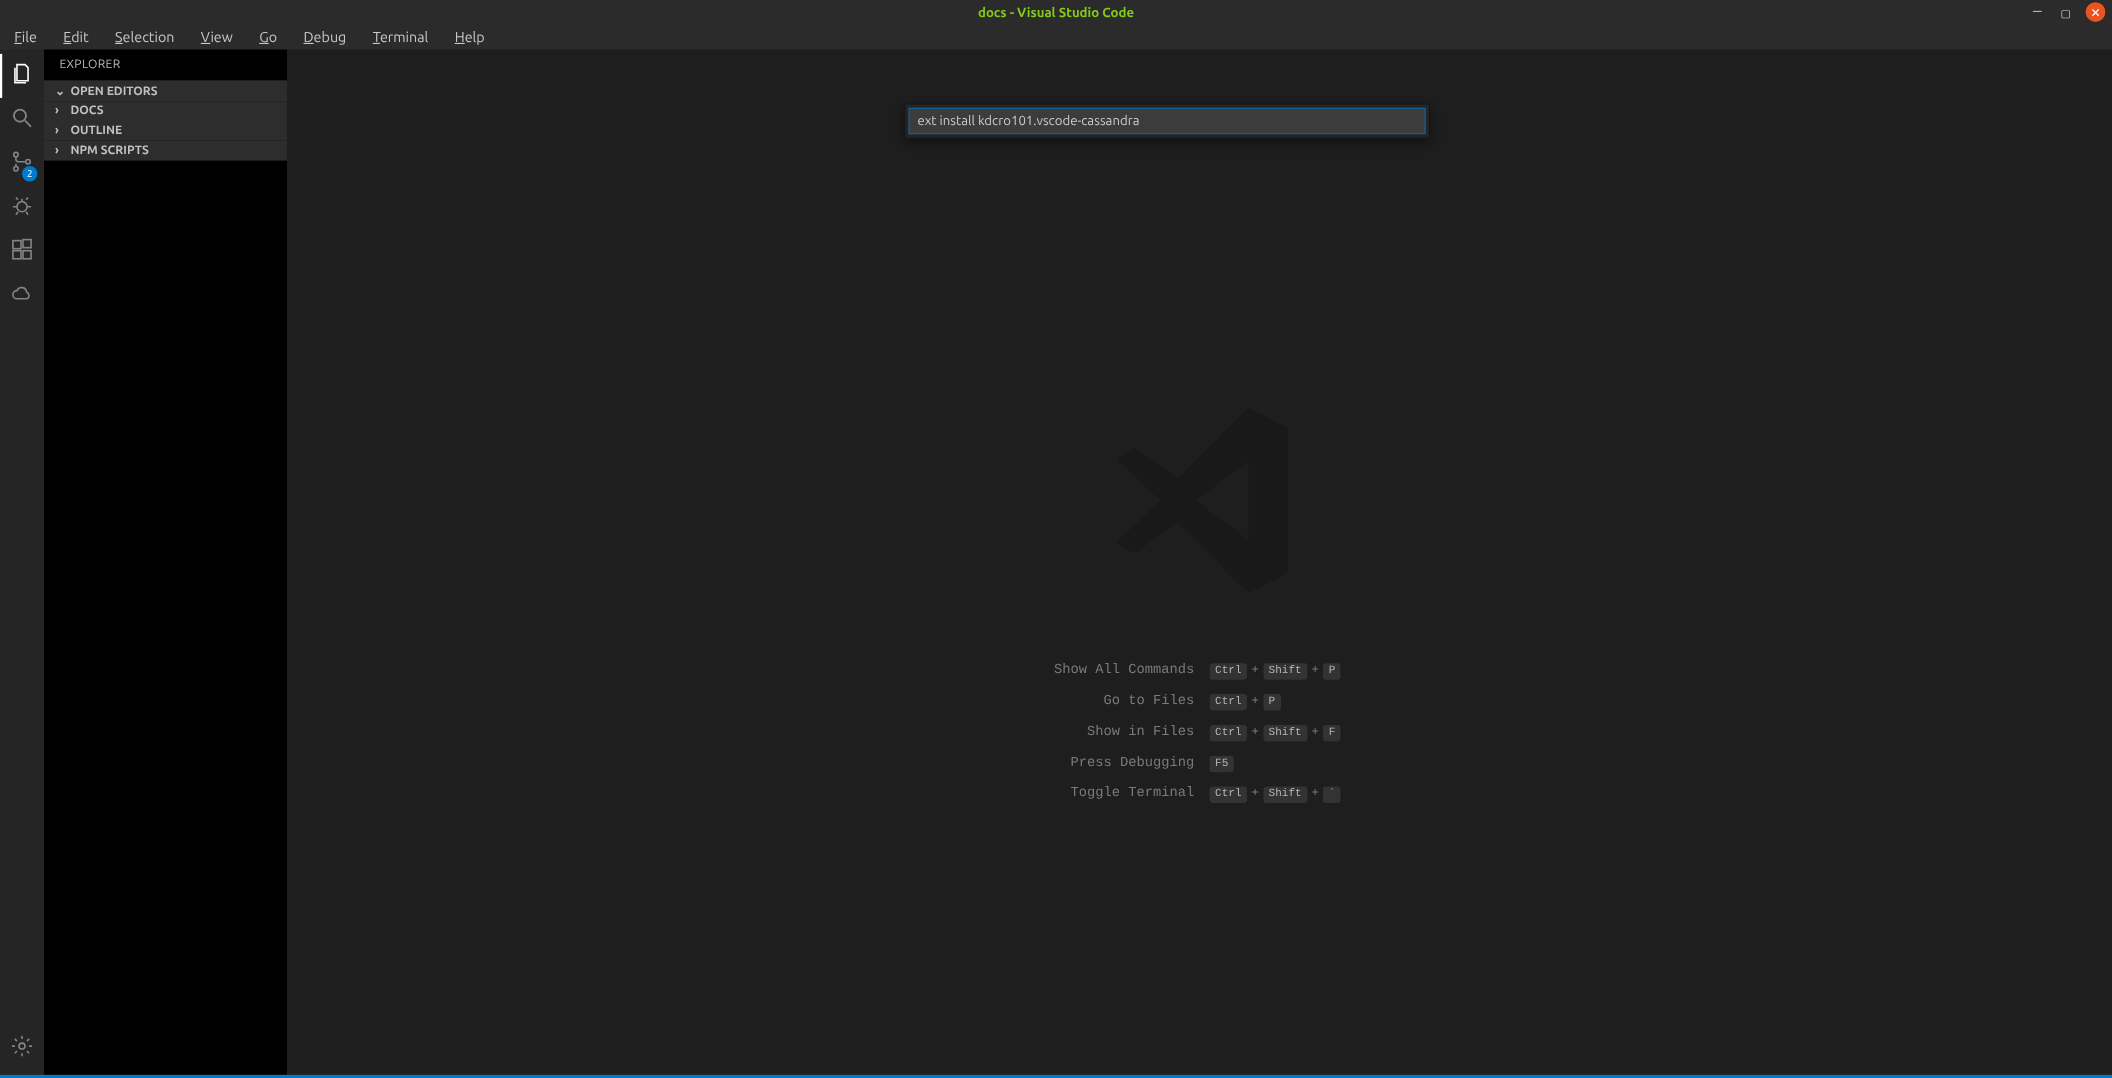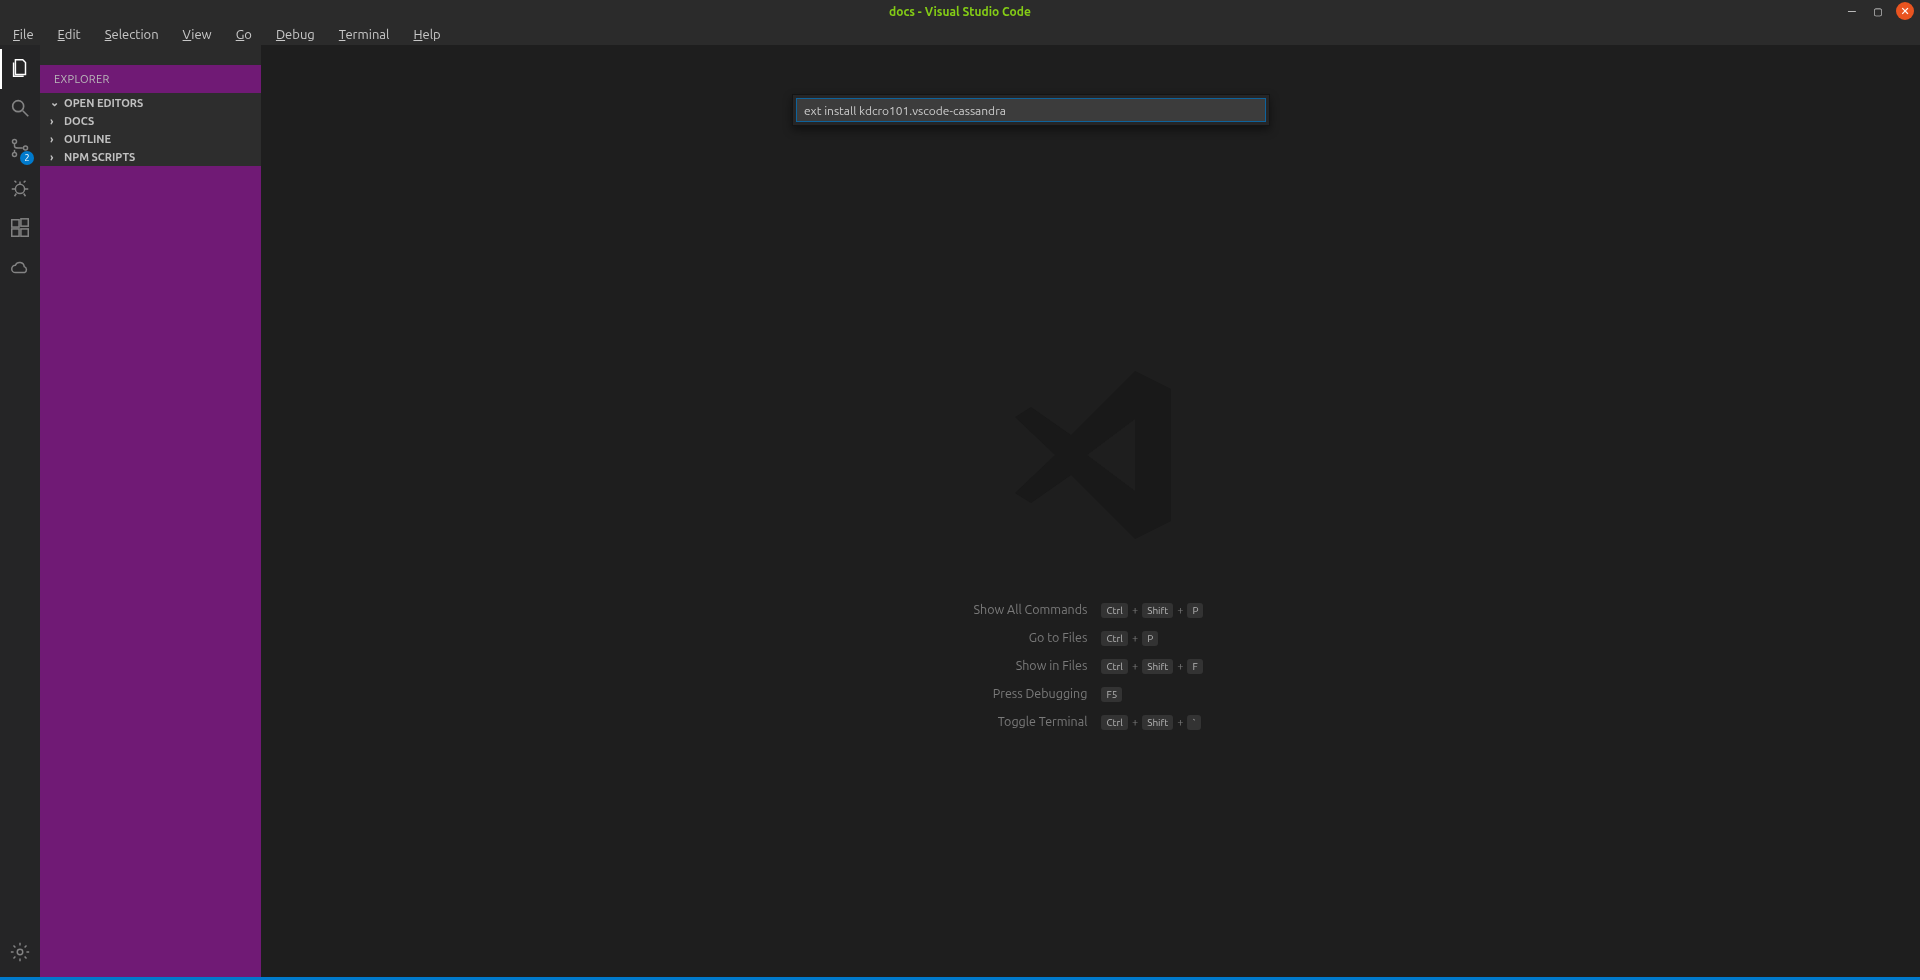--- a/index.html
+++ b/index.html
@@ -20,38 +20,38 @@
   .workbench { display: flex; height: calc(100% - 22px - 23px - 3px); }
 
   .activitybar { width: 40px; background: #252526; display: flex; flex-direction: column; justify-content: space-between; padding: 4px 0; }
   .activitybar .top, .activitybar .bottom { display: flex; flex-direction: column; align-items: center; gap: 0; }
   .ab-item { width: 40px; height: 40px; display: flex; align-items: center; justify-content: center; position: relative; color: #848484; }
   .ab-item.active { color: #ffffff; }
   .ab-item.active::before { content: ""; position: absolute; left: 0; top: 0; bottom: 0; width: 2px; background: #fff; }
   .ab-item svg { width: 22px; height: 22px; fill: currentColor; stroke: currentColor; }
   .ab-badge { position: absolute; left: 20px; top: 22px; min-width: 14px; height: 14px; border-radius: 7px; background: #007acc; color: #fff; font-size: 9px; display: flex; align-items: center; justify-content: center; padding: 0 3px; }
 
-  .sidebar { width: 221px; background: #701a75; color: #ccc; display: flex; flex-direction: column; margin-top: 20px; }
+  .sidebar { width: 221px; background: #000000; color: #ccc; display: flex; flex-direction: column; }
   .sidebar .panel-title { font-size: 11px; padding: 8px 14px; color: #bbbbbb; letter-spacing: 0.3px; }
   .tree-section { font-size: 11px; font-weight: 700; color: #c1c1c1; padding: 3px 8px 3px 10px; display: flex; align-items: center; gap: 4px; cursor: default; text-transform: uppercase; }
   .tree-section.shade { background: #2d2d2d; }
   .chev { width: 10px; display: inline-block; color: #c1c1c1; }
 
   .editor { flex: 1; background: #1e1e1e; position: relative; }
   .watermark { position: absolute; left: 50%; top: 44%; transform: translate(-50%, -50%); width: 200px; height: 200px; opacity: 1; }
   .watermark svg { width: 100%; height: 100%; }
 
   .welcome-keys { position: absolute; left: 50%; top: 59%; transform: translateX(-50%); display: table; color: #7a7a7a; font-size: 12.5px; }
-  .wk-row { display: table-row; }
+  .wk-row { display: table-row; font-family: Liberation Mono, monospace; }
   .wk-label { display: table-cell; text-align: right; padding: 7px 10px 7px 0; vertical-align: middle; }
   .wk-keys { display: table-cell; text-align: left; padding: 7px 4px; vertical-align: middle; }
   .key { background: #333333; color: #b6b6b6; border-radius: 3px; padding: 2px 5px; font-size: 10px; font-family: inherit; }
   .plus { color: #7a7a7a; padding: 0 4px; font-size: 11px; }
 
-  .quickinput { position: absolute; left: 531px; top: 49px; width: 478px; background: #252526; border: 1px solid #141414; box-shadow: 0 4px 10px rgba(0,0,0,.45); z-index: 10; }
+  .quickinput { position: absolute; left: 561px; top: 49px; width: 478px; background: #252526; border: 1px solid #141414; box-shadow: 0 4px 10px rgba(0,0,0,.45); z-index: 10; }
   .qi-input { width: calc(100% - 6px); margin: 3px; height: 24px; background: #3c3c3c; border: 1px solid #0e639c; color: #cccccc; font-size: 12px; padding: 0 7px; outline: none; font-family: inherit; }
   .qi-row { background: #062f4a; color: #d7d7d7; font-size: 12px; padding: 6px 8px; }
 
   .statusbar { height: 3px; background: #007acc; }
 </style>
 </head>
 <body>
 
 <div class="titlebar">
   <span class="title">docs - Visual Studio Code</span>

